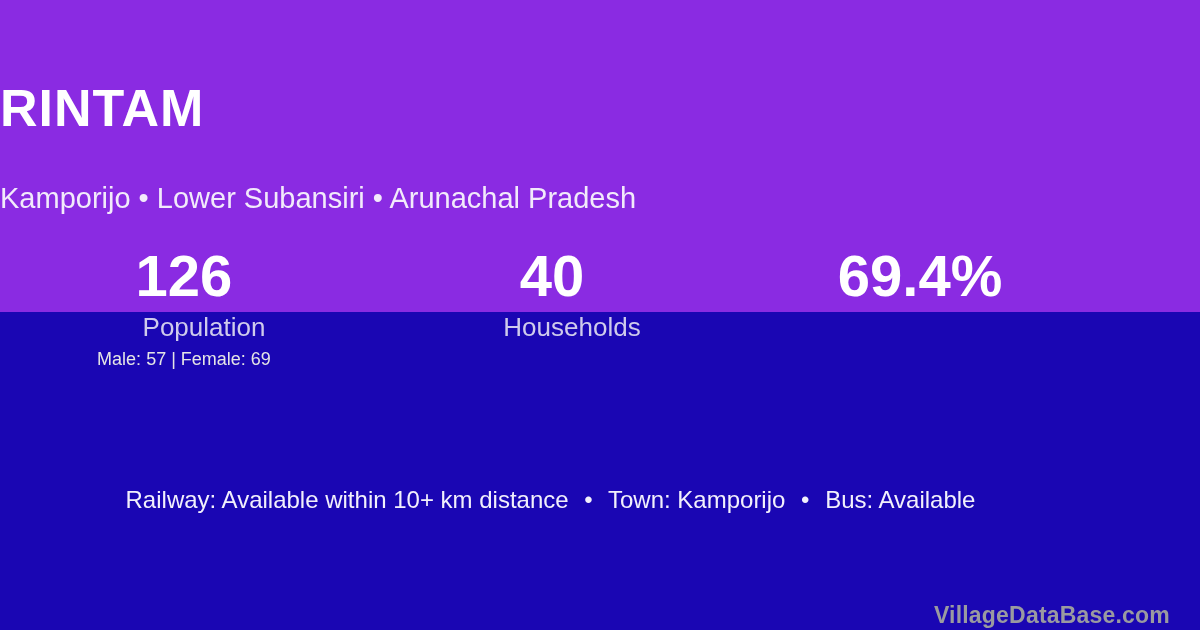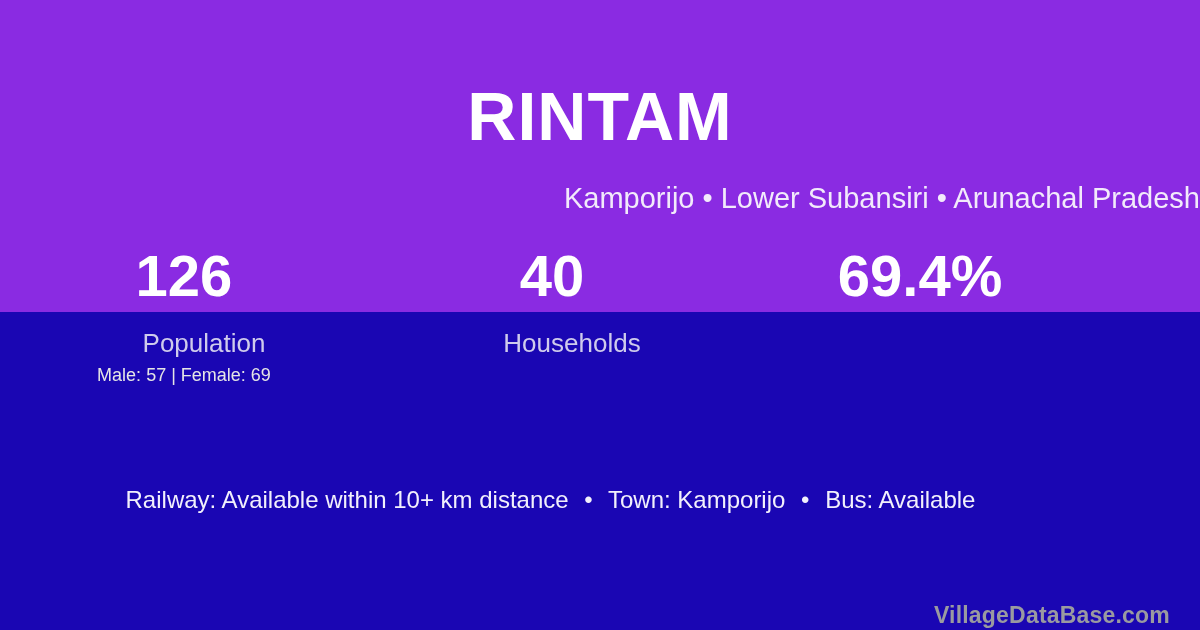--- a/index.html
+++ b/index.html
@@ -29,34 +29,33 @@
     width: 1200px;
     height: 312px;
     background: #8A2BE2;
   }
 
   #village-title {
     position: absolute;
     left: 0;
     top: 82px;
     width: 1200px;
-    text-align: center;
-    font-size: 68px;
+    font-size: 52px;
     font-weight: bold;
     color: #FFFFFF;
     letter-spacing: 1px;
     line-height: 1;
   }
 
   #village-subtitle {
     position: absolute;
     left: 0;
     top: 181px;
     width: 1200px;
-    text-align: right;
+    text-align: left;
     font-size: 29px;
     font-weight: normal;
     color: #F2EAFB;
     line-height: 1.2;
   }
 
   
   #stats-row {
     position: absolute;
     left: 0;
@@ -69,21 +68,21 @@
     text-align: center;
   }
   .stat-value {
     font-size: 58px;
     font-weight: bold;
     color: #FFFFFF;
     line-height: 60px;
     height: 60px;
   }
   .stat-label {
-    margin-top: 22px;
+    margin-top: 6px;
     font-size: 26px;
     font-weight: normal;
     color: #CFCBEC;
     line-height: 30px;
     height: 30px;
     padding-left: 40px;
   }
   .stat-sub {
     margin-top: 6px;
     font-size: 18px;

